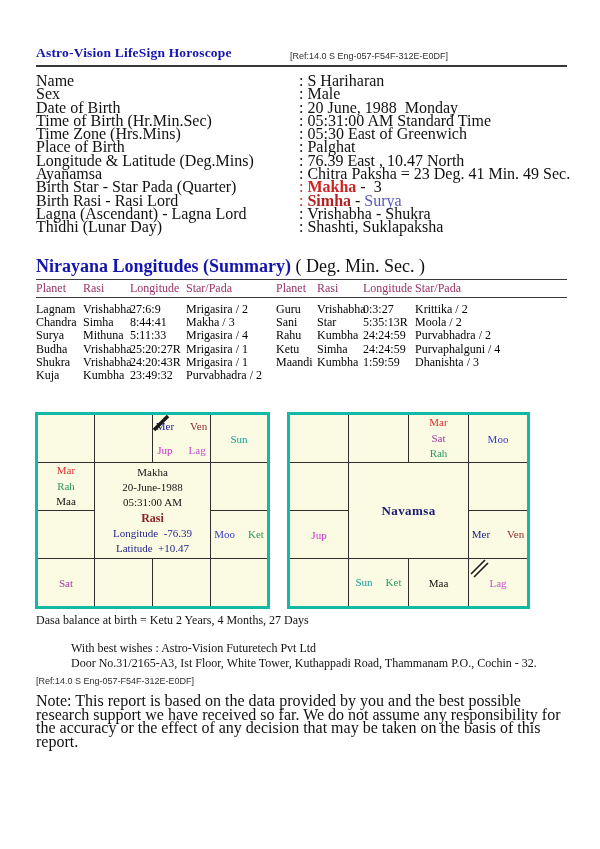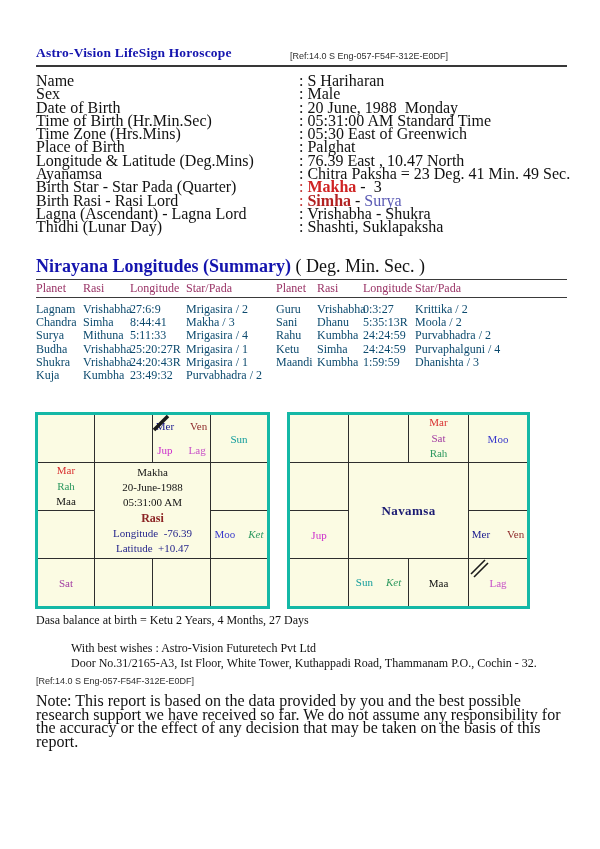--- a/index.html
+++ b/index.html
@@ -22,37 +22,37 @@
   .lord-blue { color:#5a5ab4; }
   .red-colon { color:#c03030; }
   
   .sec-head { position:absolute; left:36px; top:256px; font-size:18px; white-space:pre; }
   .sec-head .blue { font-weight:bold; color:#1414AE; }
   
   #lon-table { position:absolute; left:36px; top:279px; width:531px; border-collapse:collapse; table-layout:fixed; font-size:12px; }
   #lon-table td { padding:0; white-space:nowrap; overflow:visible; }
   #lon-table tr.hdr td { color:#993366; border-top:1.5px solid #3a3a3a; border-bottom:1.5px solid #3a3a3a; height:17px;font-family:Liberation Serif, serif; }
   #lon-table tr.sp td { height:5px; border:none; }
-  #lon-table tr.dr td { height:13.2px; line-height:13.2px; color:#0c4a6e;font-family:Liberation Serif, serif; }
+  #lon-table tr.dr td { height:13.2px; line-height:13.2px; color:#000000;font-family:Liberation Serif, serif; }
   
   .chart { position:absolute; top:412px; border-collapse:collapse; background:#FBFBE3; table-layout:fixed; border:3px solid #14b8a6; }
   #rasi-chart { left:35px; width:235px; }
   #navamsa-chart { left:287px; width:243px; }
   .chart td { border:1.5px solid #2e2e2e; height:47px; text-align:center; vertical-align:middle; font-size:11px; padding:0; position:relative; }
   .prow { display:flex; justify-content:center; gap:16px; line-height:15px; }
   .pstack div { line-height:15.5px; }
   .center-cell { font-size:11.5px; line-height:15.2px; color:#141414; }
   .rasi-title { font-weight:bold; color:#8B2323; font-size:12px; }
   .coord { color:#26268C; white-space:pre; }
   .nav-title { font-weight:bold; color:#1A1A72; font-size:13px; letter-spacing:.4px; }
   .mark { position:absolute; top:0; left:0; }
   
   .p-sun { color:#0F9B9B; } .p-moo { color:#3A3ACC; } .p-mar { color:#D93030; }
   .p-mer { color:#1A1A8E; } .p-jup { color:#CC2ECC; } .p-ven { color:#8E2A2A; }
-  .p-sat { color:#A23CA2; } .p-rah { color:#2E9960; } .p-ket { color:#2E9960;font-style:italic; }
+  .p-sat { color:#A23CA2; } .p-rah { color:#2E9960; } .p-ket { color:#2E9960; }
   .p-maa { color:#111111; font-weight:normal; } .p-lag { color:#C850C8; }
   
   .dasa { position:absolute; left:36px; top:613px; font-size:12px; }
   .wishes { position:absolute; left:36px; top:641px; font-size:12px; line-height:14.5px; width:540px;margin-left:35px; }
   .ref-bottom { position:absolute; left:36px; top:676px; font-size:9px; font-family:"Liberation Sans", sans-serif; color:#2e2e2e; }
   .note { position:absolute; left:36px; top:694px; width:540px; font-size:16px; line-height:13.6px; }
 </style>
 </head>
 <body>
 
@@ -119,21 +119,21 @@
           <td>Vrishabha</td>
           <td>0:3:27</td>
           <td>Krittika / 2</td>
     </tr>
     <tr class="dr">
       <td>Chandra</td>
           <td>Simha</td>
           <td>8:44:41</td>
           <td>Makha / 3</td>
       <td>Sani</td>
-          <td>Dhanu</td>
+          <td>Star</td>
           <td>5:35:13R</td>
           <td>Moola / 2</td>
     </tr>
     <tr class="dr">
       <td>Surya</td>
           <td>Mithuna</td>
           <td>5:11:33</td>
           <td>Mrigasira / 4</td>
       <td>Rahu</td>
           <td>Kumbha</td>

